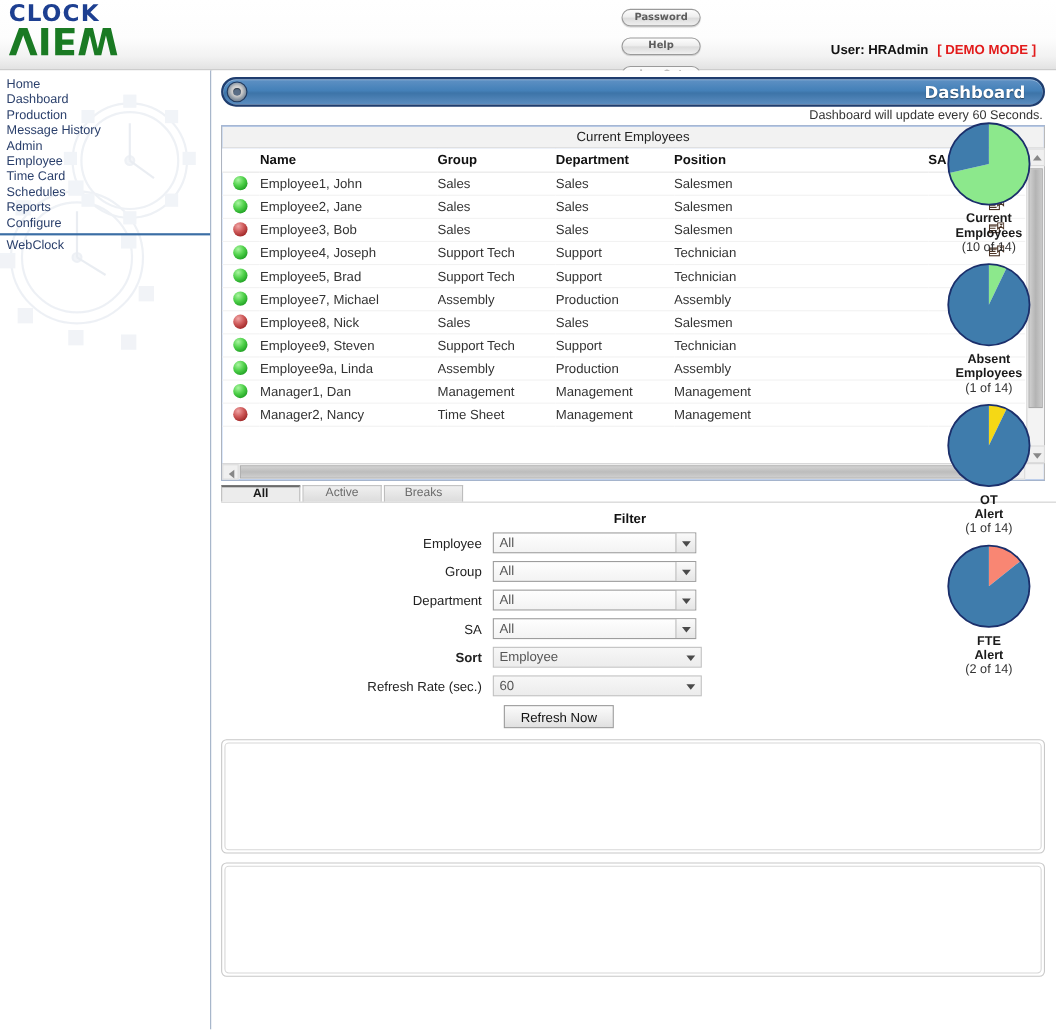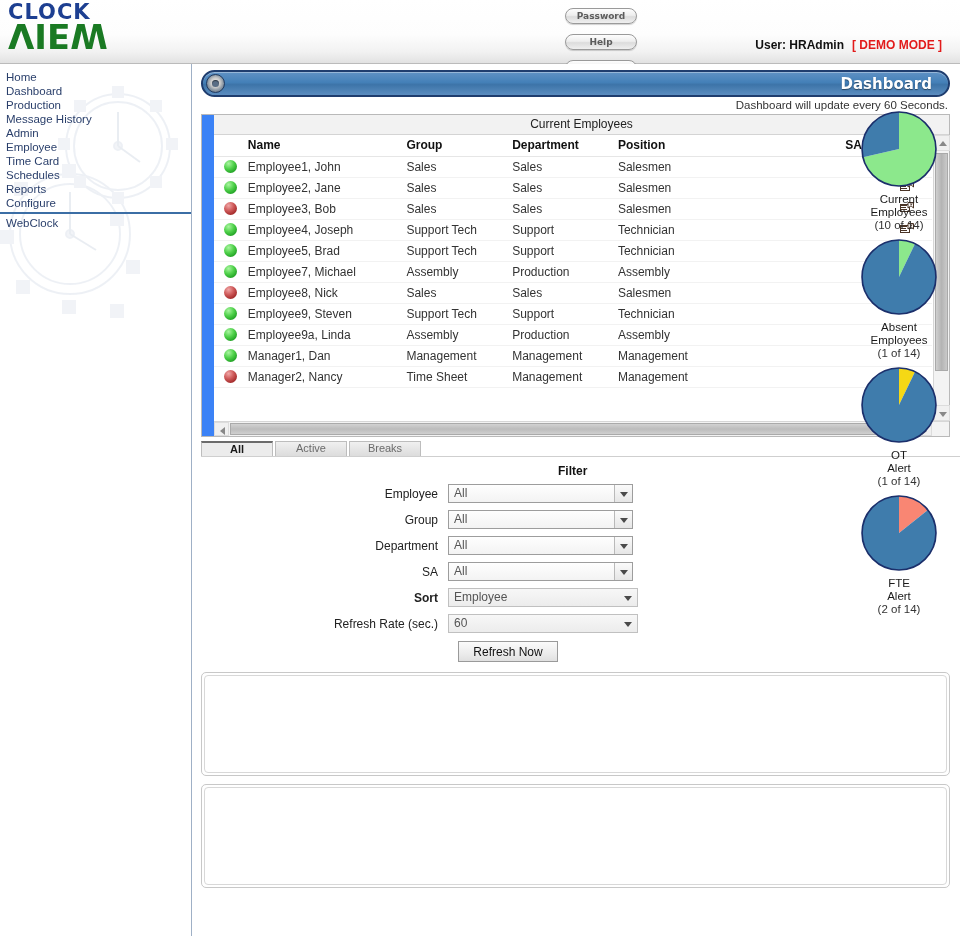--- a/index.html
+++ b/index.html
@@ -105,21 +105,20 @@
   .updatenote {
     margin:2px 12px 3px 0; text-align:right;
     font-size:11.5px; color:#333;
   }
 
   
   .tablepanel {
     margin:0 10px 0 8px;
     border:1px solid #b9b9b9;
     background:#3b82f6;
-    padding-left:12px;
   }
   .panelcaption {
     text-align:center; font-size:12px; color:#222;
     padding:2px 0 3px; background:#f2f2f2;
     border-bottom:1px solid #d4d4d4;
   }
   .gridwrap { position:relative; height:286px; background:#fff; }
   table.emps { width:calc(100% - 17px); border-collapse:collapse; table-layout:fixed; }
   table.emps th {
     text-align:left; font-size:12px; font-weight:bold; color:#111;
@@ -241,21 +240,21 @@
   .emptypanel {
     margin:0 10px 0 8px; height:104px;
     border:1px solid #c8c8c8; border-radius:5px;
     background:#fff; padding:2px;
   }
   .emptypanel .inner { width:100%; height:100%; border:1px solid #d8d8d8; border-radius:4px; background:#fff; }
 
   
   .piecol { position:absolute; right:4px; top:46px; width:114px; text-align:center; }
   .pieitem { margin-bottom:6px; }
-  .pielabel { font-size:11.5px; font-weight:normal; color:#1a1a1a; line-height:13px; margin-top:2px; }
+  .pielabel { font-size:11.5px; font-weight:bold; color:#1a1a1a; line-height:13px; margin-top:2px; }
   .piecount { font-size:11.5px; font-weight:normal; color:#333; line-height:13px; }
 </style>
 </head>
 <body>
 
 <div class="topbar">
   <div class="logo">
     <span class="l1">CLOCK</span>
     <span class="l2">VIEW</span>
   </div>

